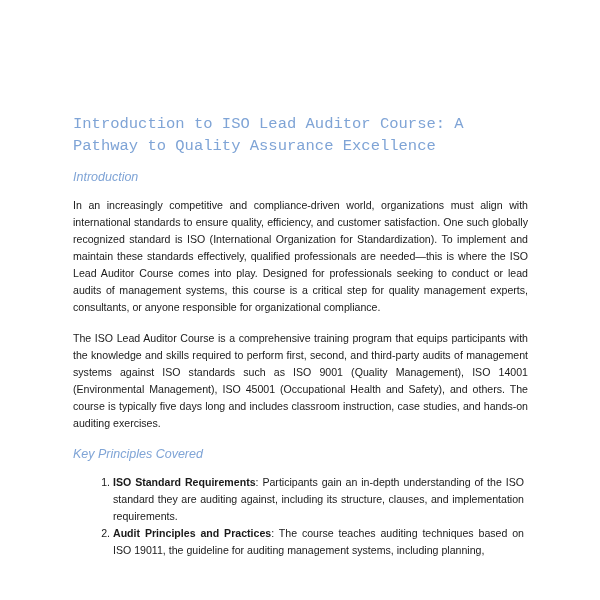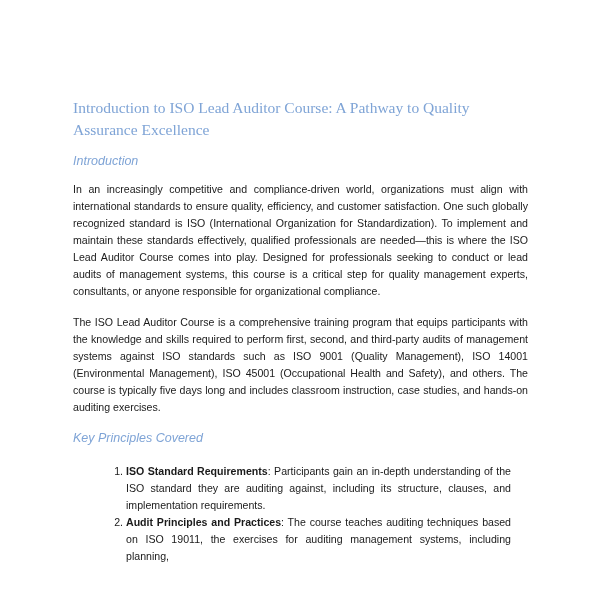--- a/index.html
+++ b/index.html
@@ -2,43 +2,43 @@
 <html><head>
 <meta charset="utf-8">
 <style>
   html, body { margin: 0; padding: 0; background: #ffffff; }
   body { width: 600px; height: 600px; overflow: hidden; position: relative; }
   .page {
     position: absolute; left: 73px; top: 97px; width: 455px;
     font-family: "Liberation Sans", sans-serif; color: #1a1a1a;
   }
   .title {
-    font-family: Liberation Serif, serif; color: #7fa4d6;
-    font-size: 15.5px; line-height: 22px; margin: 0 0 12px 0; font-weight: normal;
+    font-family: Liberation Mono, monospace; color: #7fa4d6;
+    font-size: 15.5px; line-height: 22px; margin: 16px 0 12px 0; font-weight: normal;
   }
   .h2 {
     font-family: "Liberation Sans", sans-serif; color: #7fa4d6;
     font-size: 12.5px; line-height: 16px; margin: 0 0 12px 0; font-weight: normal; font-style: italic;
   }
   .p {
     font-size: 10.6px; line-height: 17px; text-align: justify; margin: 12px 0 14px 0;
   }
-  ol { margin: 17px; padding: 0 0 0 36px; font-size: 10.6px; line-height: 17px; }
+  ol { margin: 4px; padding: 0 0 0 36px; font-size: 10.6px; line-height: 17px; }
   ol li { text-align: justify; padding-left: 0; }
   ol li b { font-weight: bold; }
 </style>
 </head>
 <body>
 
 <div class="page">
   <h1 class="title">Introduction to ISO Lead Auditor Course: A Pathway to Quality Assurance Excellence</h1>
 
   <h2 class="h2">Introduction</h2>
   <p class="p">In an increasingly competitive and compliance-driven world, organizations must align with international standards to ensure quality, efficiency, and customer satisfaction. One such globally recognized standard is ISO (International Organization for Standardization). To implement and maintain these standards effectively, qualified professionals are needed—this is where the ISO Lead Auditor Course comes into play. Designed for professionals seeking to conduct or lead audits of management systems, this course is a critical step for quality management experts, consultants, or anyone responsible for organizational compliance.</p>
 
   <p class="p">The ISO Lead Auditor Course is a comprehensive training program that equips participants with the knowledge and skills required to perform first, second, and third-party audits of management systems against ISO standards such as ISO 9001 (Quality Management), ISO 14001 (Environmental Management), ISO 45001 (Occupational Health and Safety), and others. The course is typically five days long and includes classroom instruction, case studies, and hands-on auditing exercises.</p>
 
   <h2 class="h2">Key Principles Covered</h2>
   <ol>
     <li><b>ISO Standard Requirements</b><span>: Participants gain an in-depth understanding of the ISO standard they are auditing against, including its structure, clauses, and implementation requirements.</span></li>
-    <li><b>Audit Principles and Practices</b><span>: The course teaches auditing techniques based on ISO 19011, the exercises for auditing management systems, including planning,</span></li>
+    <li><b>Audit Principles and Practices</b><span>: The course teaches auditing techniques based on ISO 19011, the guideline for auditing management systems, including planning,</span></li>
   </ol>
 </div>
 
 </body></html>

